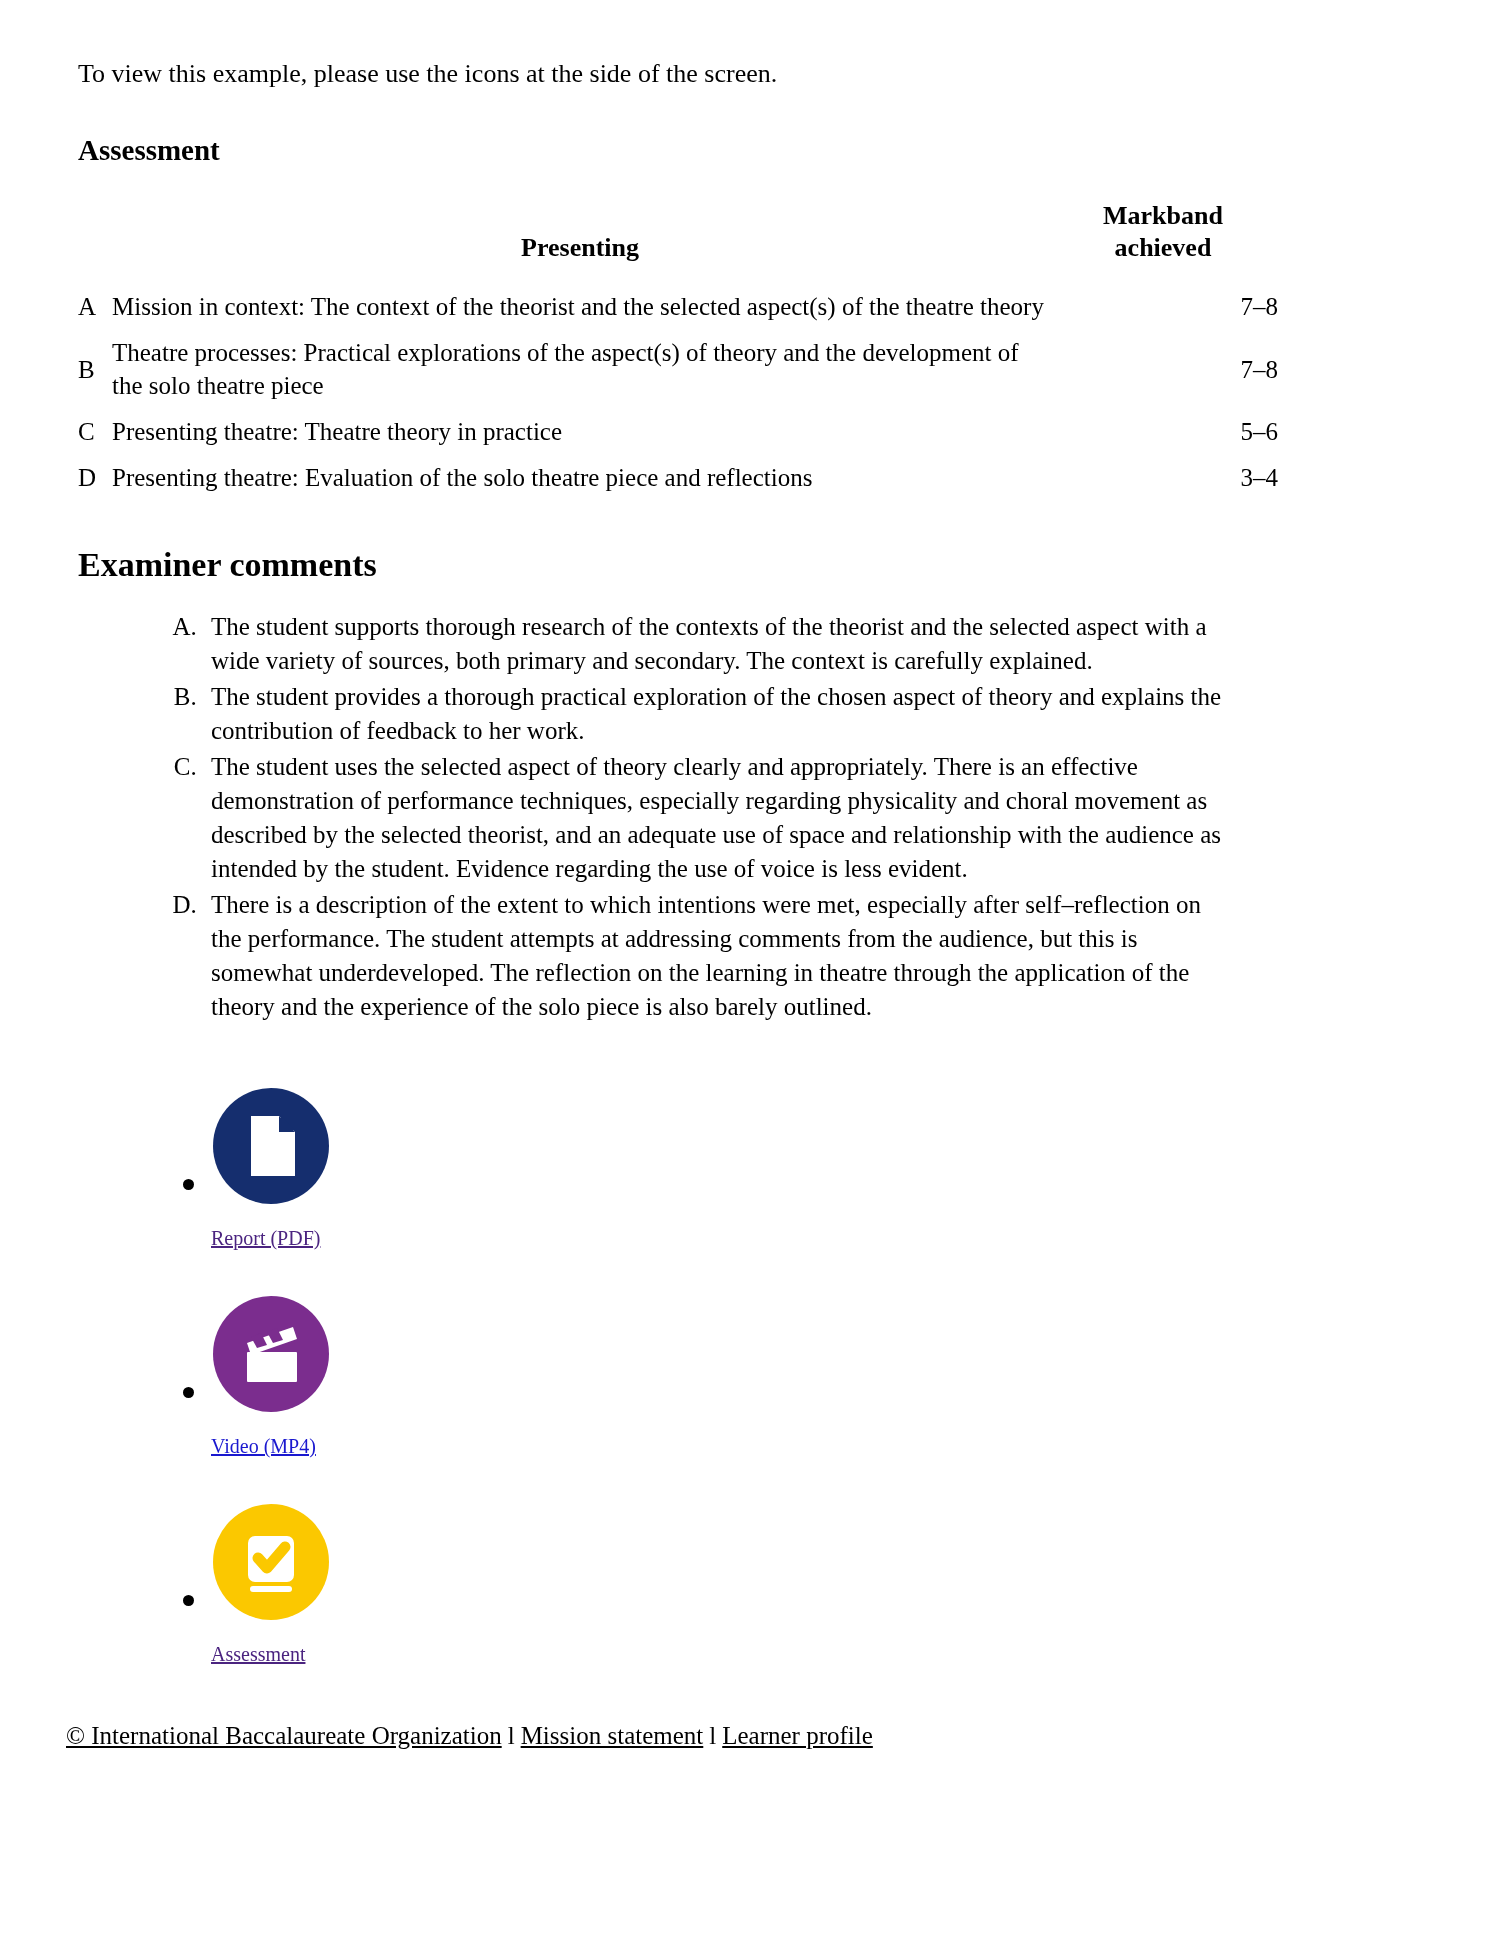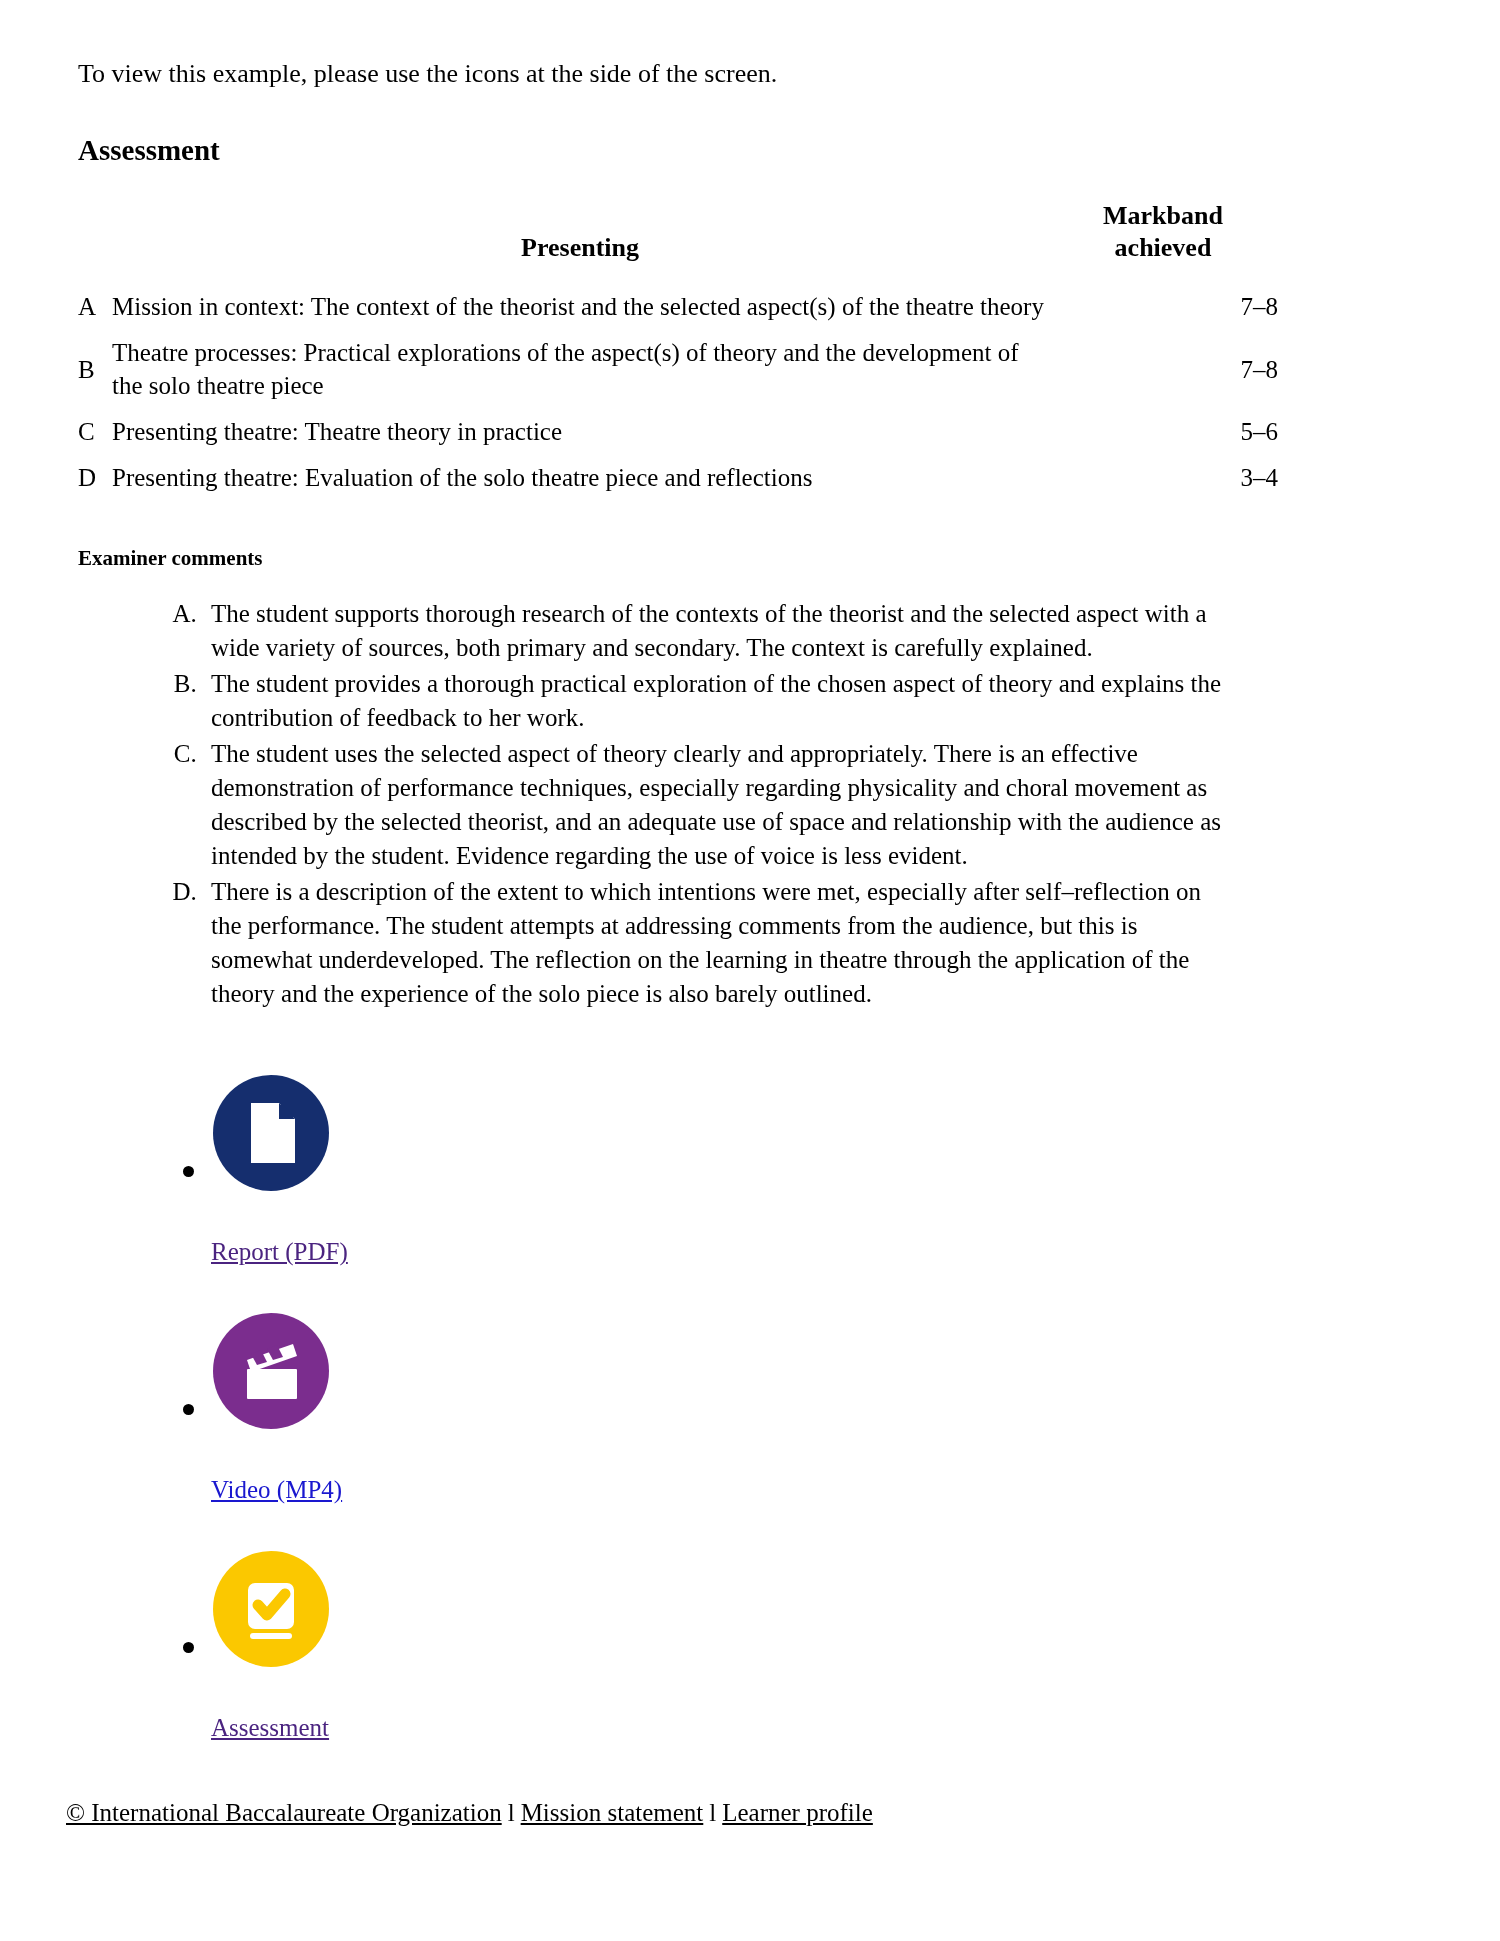--- a/index.html
+++ b/index.html
@@ -58,21 +58,21 @@
   td.letter {
     text-align: left;
     padding-right: 10px;
     white-space: nowrap;
   }
   td.criterion { padding-right: 34px; }
   td.markband { text-align: right; white-space: nowrap; }
 
   
   h2.comments-title {
-    font-size: 21px;
+    font-size: 34px;
     font-weight: bold;
     margin: 44px 0 26px 0;
   }
   ol.comments {
     list-style: upper-alpha;
     margin: 0 0 0 0;
     padding-left: 125px;
     font-size: 25px;
     line-height: 1.36;
   }
@@ -106,22 +106,22 @@
   .resource-body {
     padding-left: 28px;
   }
   .icon-wrap {
     width: 120px;
     height: 120px;
     display: block;
   }
   .resource-link {
     display: inline-block;
-    margin-top: 44px;
-    font-size: 25px;
+    margin-top: 20px;
+    font-size: 20px;
     text-decoration: underline;
     line-height: 1.2;
   }
   .link-purple { color: #4B2480; }
   .link-blue { color: #1A18CF; }
 
   
   .footer {
     margin: 54px 0 0 -12px;
     font-size: 25px;

